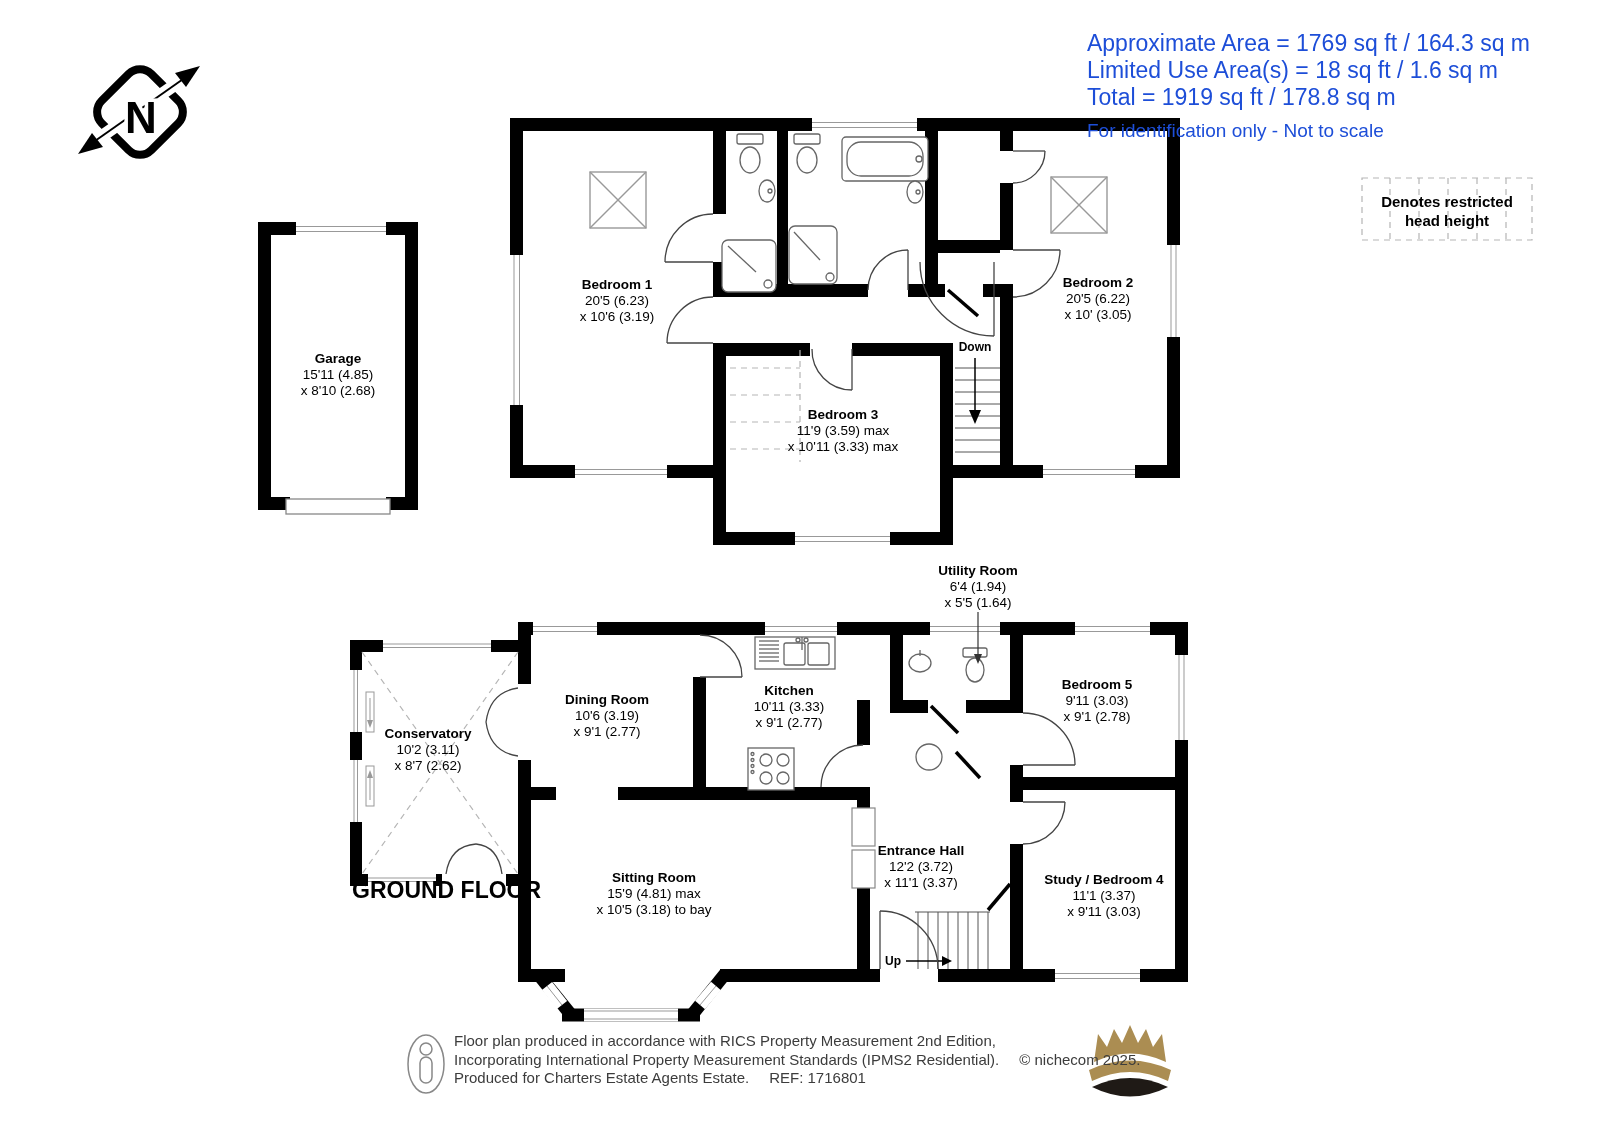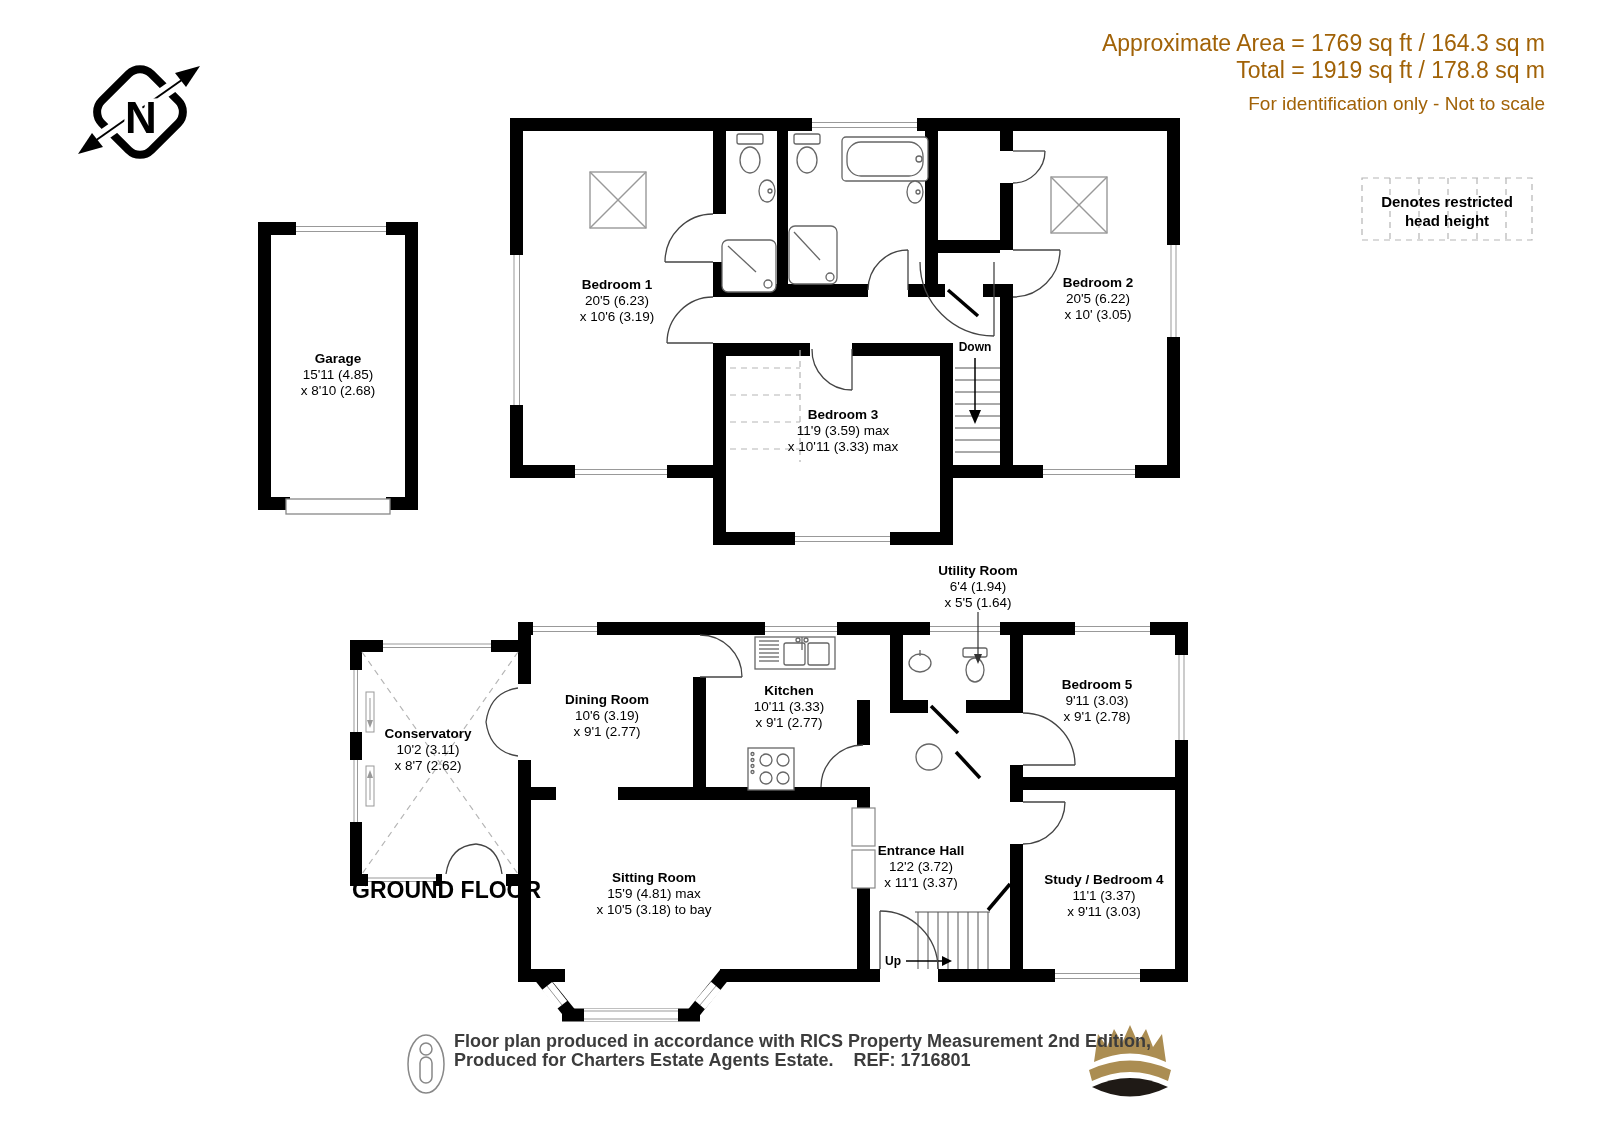--- a/index.html
+++ b/index.html
@@ -1,22 +1,22 @@
 <!DOCTYPE html>
 <html><head>
 <meta charset="utf-8">
 <style>
   html,body{margin:0;padding:0;background:#fff;}
   #canvas{position:relative;width:1600px;height:1131px;background:#fff;overflow:hidden;
           font-family:"Liberation Sans", sans-serif;color:#111;}
   svg{position:absolute;left:0;top:0;}
-  .hdr{position:absolute;top:30px;right:55px;text-align:right;font-size:23px;line-height:27px;color:#a16207;}
+  .hdr{position:absolute;top:30px;right:70px;text-align:left;font-size:23px;line-height:27px;color:#1d4ed8;}
   .hdr .disc{font-size:19px;margin-top:6px;font-weight:400;}
   .ftr{position:absolute;left:404px;top:1032px;display:flex;align-items:center;color:#3c3c3c;
-       font-size:18px;line-height:18.5px;font-weight:bold;}
+       font-size:15px;line-height:18.5px;}
   .ftr .txt{margin-left:10px;}
   .ftr .cpy{margin-left:20px;}
   .rn{font:bold 13.5px "Liberation Sans",sans-serif;fill:#000;}
   .rd{font:13.5px "Liberation Sans",sans-serif;fill:#000;}
   .small-b{font:bold 12px "Liberation Sans",sans-serif;fill:#000;}
   .gf{font:bold 23px "Liberation Sans",sans-serif;fill:#000;}
   .lgd{font:bold 15px "Liberation Sans",sans-serif;fill:#000;}
   .wall{fill:#000;stroke:none;}
   .inner{fill:#fff;stroke:none;}
   .win{fill:#fff;stroke:none;}
@@ -419,27 +419,31 @@
     <path d="M 1094 1062 L 1098 1034 L 1107 1047 L 1114 1029 L 1122 1043 L 1130 1025
              L 1138 1043 L 1146 1029 L 1153 1047 L 1162 1034 L 1166 1062
              Q 1130 1045 1094 1062 Z" fill="#ab8d52"></path>
     <path d="M 1089 1070 Q 1130 1051 1171 1070 L 1168 1081 Q 1130 1063 1092 1081 Z" fill="#ab8d52"></path>
     <path d="M 1092 1087 Q 1130 1069 1168 1087 Q 1130 1106 1092 1087 Z" fill="#1f1a16"></path>
   </g>
 </svg>
 
   <div class="hdr">
     <div>Approximate Area = 1769 sq ft / 164.3 sq m</div>
+    <div>Limited Use Area(s) = 18 sq ft / 1.6 sq m</div>
     <div>Total = 1919 sq ft / 178.8 sq m</div>
     <div class="disc">For identification only - Not to scale</div>
   </div>
 
   <div class="ftr">
     <div style="width:40px;"></div>
     <div class="txt">
       <div>Floor plan produced in accordance with RICS Property Measurement 2nd Edition,</div>
       <div>
+        <span>Incorporating International Property Measurement Standards (IPMS2 Residential).</span><span class="cpy">© nichecom 2025.</span>
+      </div>
+      <div>
         <span>Produced for Charters Estate Agents Estate.</span><span class="cpy">REF: 1716801</span>
       </div>
     </div>
   </div>
 
 </div>
 
 </body></html>

